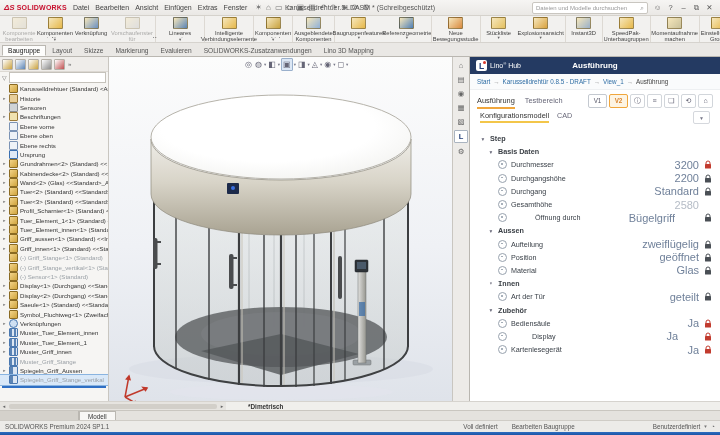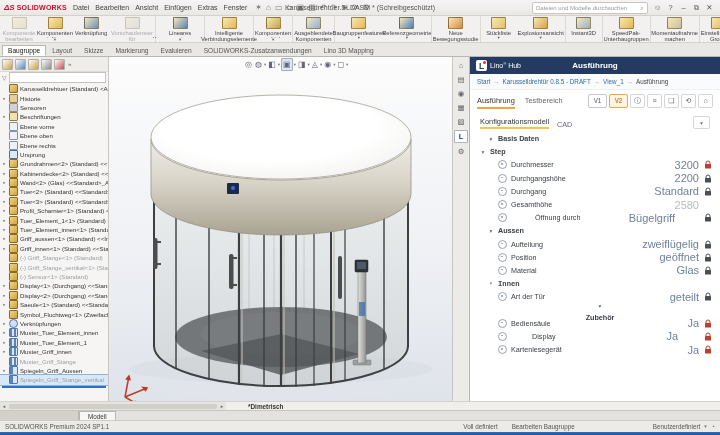--- a/index.html
+++ b/index.html
@@ -100,21 +100,21 @@
   .ltabs{height:21px;flex:none;display:flex;align-items:center;padding:0 7px;gap:10px}
   .ltab{font-size:7.4px;color:#333;padding:4px 0 2px;border-bottom:2px solid transparent}
   .ltab.inactive{color:#667}
   .ltab.active{border-bottom-color:#f0a63c}
   .vbtns{margin-left:auto;display:flex;gap:2px;align-items:center}
   .vbtn{min-width:13px;height:12px;border:1px solid #c4c9d0;border-radius:2px;font-size:6.3px;display:flex;
         align-items:center;justify-content:center;color:#556;background:#fff;padding:0 2px}
   .vbtn.active{border-color:#f0a63c;color:#d9822b;background:#fdf4e3;font-weight:bold}
   .abtn{width:13px;height:12px;border:1px solid #d2d6db;border-radius:2px;font-size:7px;display:flex;
         align-items:center;justify-content:center;color:#667;background:#fff}
-  .configrow{height:18px;flex:none;display:flex;align-items:flex-end;padding:0 10px;gap:8px}
+  .configrow{height:18px;flex:none;display:flex;align-items:flex-start;padding:0 10px;gap:8px}
   .cfglabel{font-size:7.4px;color:#333;border-bottom:2px solid #f3c64a;padding-bottom:1px}
   .cfgval{font-size:7.2px;color:#667}
   .cfgdd{margin-left:auto;width:15px;height:11px;border:1px solid #d5d8dd;border-radius:2px;font-size:5px;color:#778;
          display:flex;align-items:center;justify-content:center}
   .params{flex:1;padding:3px 8px 0 8px;overflow:hidden}
   .prow{height:13.2px;display:flex;align-items:center;gap:4px}
   .chev{font-size:5.5px;color:#667;width:6px;flex:none;text-align:center}
   .seclabel{font-size:7.2px;font-weight:bold;color:#3a3f45}
   .picon{width:7px;height:7px;border:1px solid #98a2ae;border-radius:50%;flex:none;position:relative}
   .picon::after{content:"";position:absolute;left:2px;top:2px;width:1.5px;height:1.5px;background:#98a2ae;border-radius:50%}
@@ -640,28 +640,28 @@
             <span class="abtn">⟲</span>
             <span class="abtn">⌂</span>
           </span>
       </div>
       <div class="configrow">
         <span class="cfglabel">Konfigurationsmodell</span>
         <span class="cfgval">CAD</span>
         <span class="cfgdd">▼</span>
       </div>
       <div class="params" id="params">
+          <div class="prow" style="padding-left: 2px;">
+            <span class="chev">▾</span>
+            <span class="seclabel">Step</span>
+          </div>
           <div class="prow" style="padding-left: 10px;">
             <span class="chev">▾</span>
             <span class="seclabel">Basis Daten</span>
           </div>
-          <div class="prow" style="padding-left: 2px;">
-            <span class="chev">▾</span>
-            <span class="seclabel">Step</span>
-          </div>
           <div class="prow" style="padding-left: 20px;">
             <span class="picon"></span>
             <span class="plabel">Durchmesser</span>
             <span class="pval">3200</span>
             <span class="plock">
               <svg width="8" height="9" viewBox="0 0 8 9">
                 <path d="M2 4 V3 a2 2 0 0 1 4 0 V4" fill="none" stroke="#c23b2e" stroke-width="1"></path>
                 <rect x="1" y="4" width="6" height="4.5" rx="0.5" fill="#c23b2e"></rect>
               </svg>
             </span>
@@ -750,21 +750,21 @@
             <span class="picon"></span>
             <span class="plabel">Art der Tür</span>
             <span class="pval">geteilt</span>
             <span class="plock">
               <svg width="8" height="9" viewBox="0 0 8 9">
                 <path d="M2 4 V3 a2 2 0 0 1 4 0 V4" fill="none" stroke="#4a4f55" stroke-width="1"></path>
                 <rect x="1" y="4" width="6" height="4.5" rx="0.5" fill="#4a4f55"></rect>
               </svg>
             </span>
           </div>
-          <div class="prow" style="padding-left: 10px; flex-direction: column;">
+          <div class="prow" style="padding-left: 10px;">
             <span class="chev">▾</span>
             <span class="seclabel">Zubehör</span>
           </div>
           <div class="prow" style="padding-left: 20px;">
             <span class="picon"></span>
             <span class="plabel">Bediensäule</span>
             <span class="pval">Ja</span>
             <span class="plock">
               <svg width="8" height="9" viewBox="0 0 8 9">
                 <path d="M2 4 V3 a2 2 0 0 1 4 0 V4" fill="none" stroke="#c23b2e" stroke-width="1"></path>

